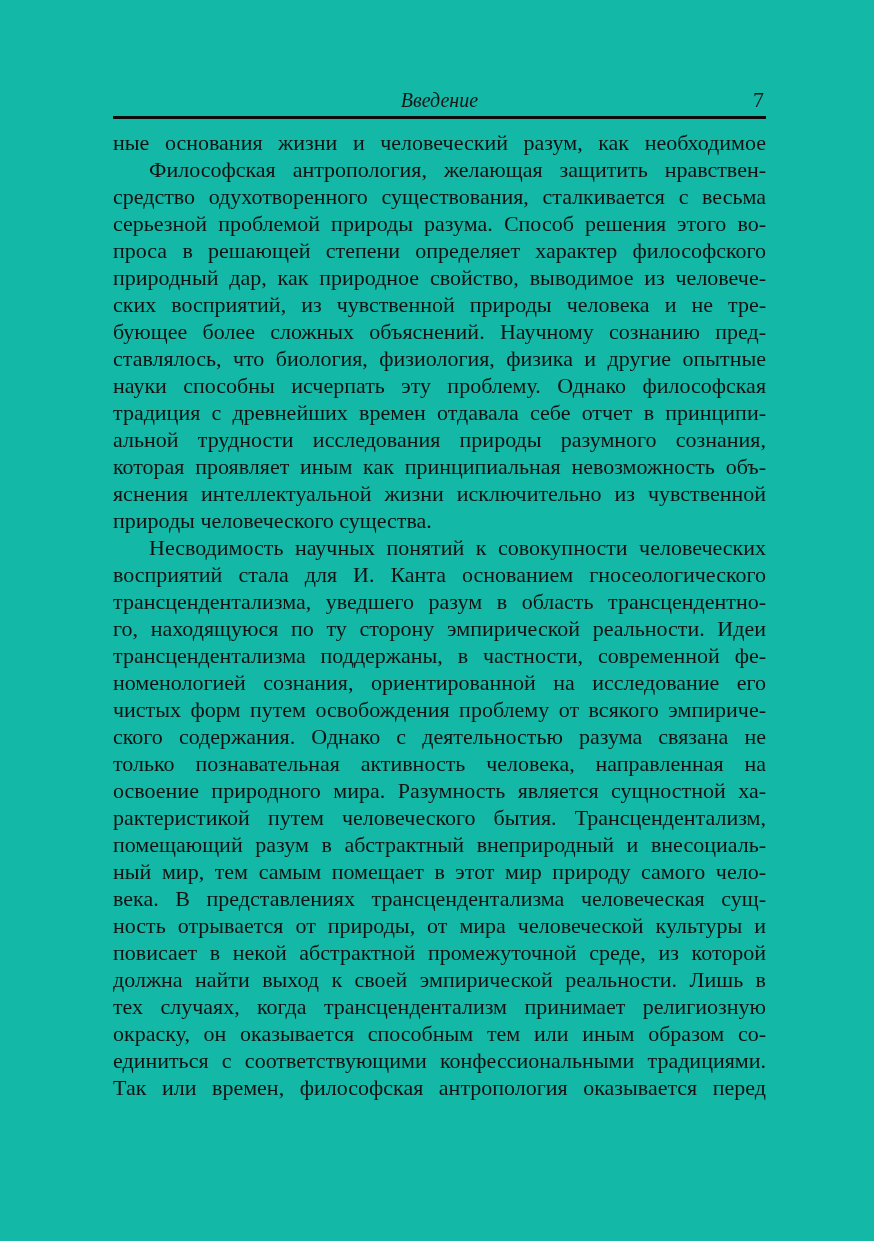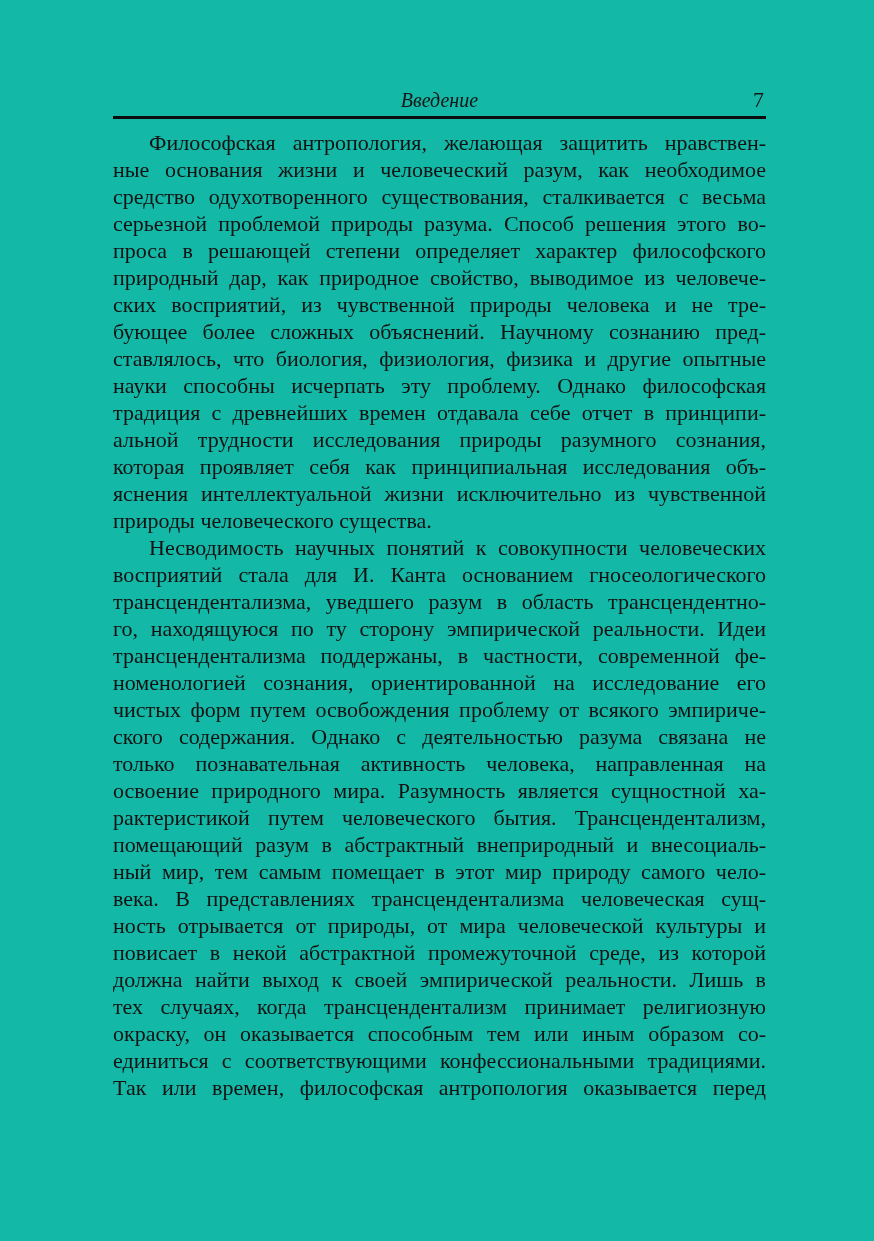--- a/index.html
+++ b/index.html
@@ -82,33 +82,33 @@
 <body style="background: rgb(253, 253, 253);">
 
 <div class="page">
   <div class="header">
     <div class="running-title">Введение</div>
     <div class="page-number">7</div>
   </div>
   <div class="header-rule" style="background: rgb(12, 12, 12);"></div>
   <div class="body-text" style="color: rgb(18, 18, 18);">
       <div class="para">
+        <div class="tl">ные основания жизни и человеческий разум, как необходимое</div>
         <div class="tl indent">Философская антропология, желающая защитить нравствен-</div>
-        <div class="tl">ные основания жизни и человеческий разум, как необходимое</div>
         <div class="tl">средство одухотворенного существования, сталкивается с весьма</div>
         <div class="tl">серьезной проблемой природы разума. Способ решения этого во-</div>
         <div class="tl">проса в решающей степени определяет характер философского</div>
         <div class="tl">природный дар, как природное свойство, выводимое из человече-</div>
         <div class="tl">ских восприятий, из чувственной природы человека и не тре-</div>
         <div class="tl">бующее более сложных объяснений. Научному сознанию пред-</div>
         <div class="tl">ставлялось, что биология, физиология, физика и другие опытные</div>
         <div class="tl">науки способны исчерпать эту проблему. Однако философская</div>
         <div class="tl">традиция с древнейших времен отдавала себе отчет в принципи-</div>
         <div class="tl">альной трудности исследования природы разумного сознания,</div>
-        <div class="tl">которая проявляет себя как принципиальная исследования объ-</div>
+        <div class="tl">которая проявляет иным как принципиальная невозможность объ-</div>
         <div class="tl">яснения интеллектуальной жизни исключительно из чувственной</div>
         <div class="tl noJust">природы человеческого существа.</div>
       </div>
       <div class="para">
         <div class="tl indent">Несводимость научных понятий к совокупности человеческих</div>
         <div class="tl">восприятий стала для И. Канта основанием гносеологического</div>
         <div class="tl">трансцендентализма, уведшего разум в область трансцендентно-</div>
         <div class="tl">го, находящуюся по ту сторону эмпирической реальности. Идеи</div>
         <div class="tl">трансцендентализма поддержаны, в частности, современной фе-</div>
         <div class="tl">номенологией сознания, ориентированной на исследование его</div>

